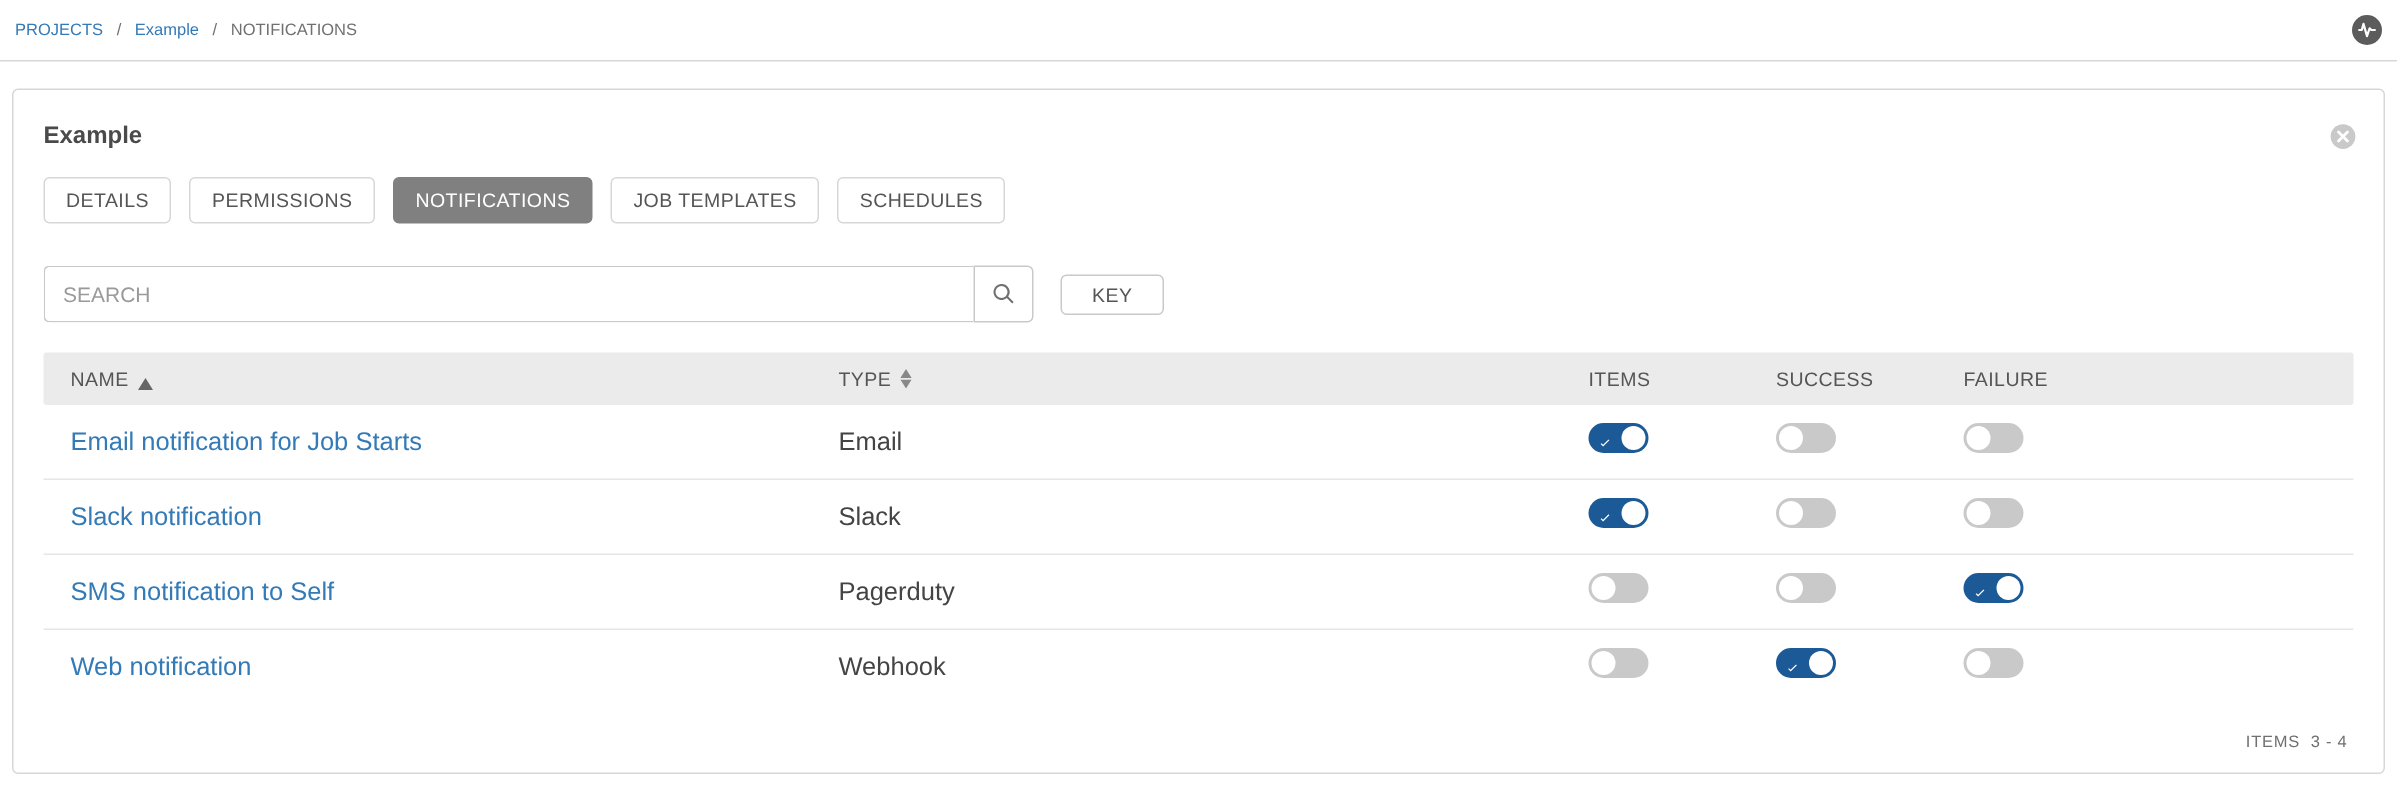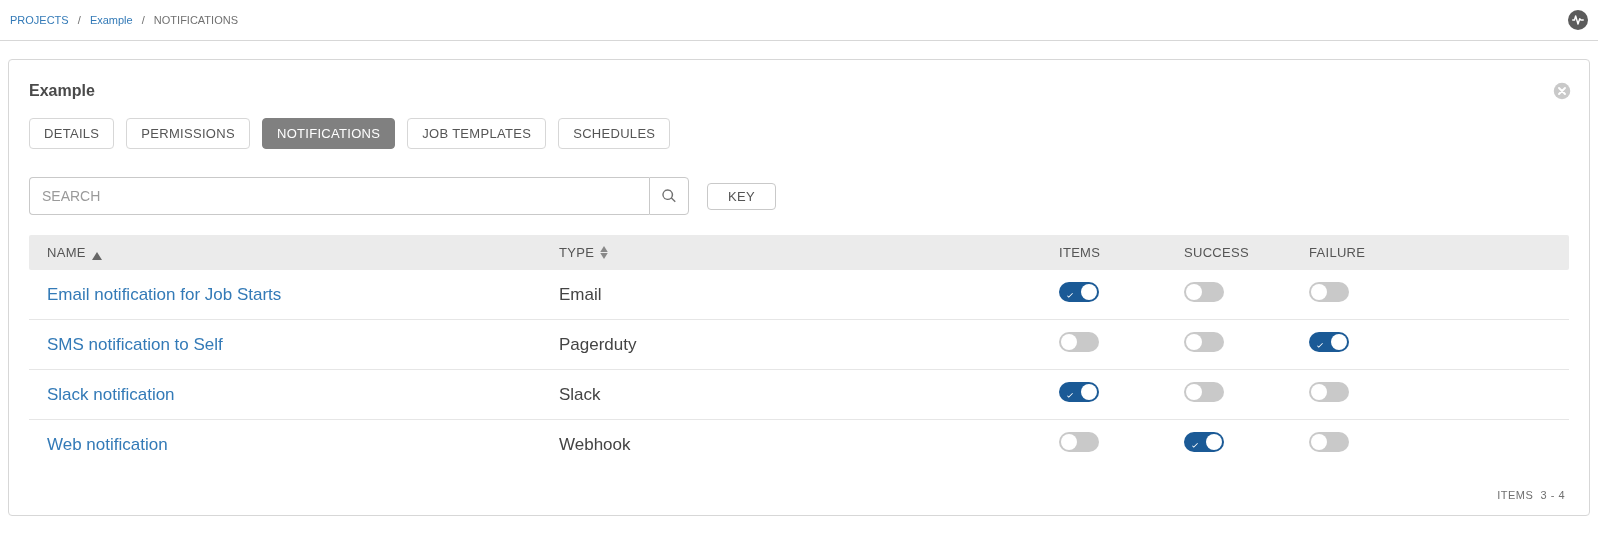--- a/index.html
+++ b/index.html
@@ -189,42 +189,42 @@
           </div>
           <div class="col-type type">Email</div>
           <div class="col-toggle"><div class="toggle on"><div class="knob"></div><div class="check"><svg viewBox="0 0 24 24">
                   <path d="M9 16l-4-4 1.4-1.4L9 13.2l8.6-8.6L19 6z"></path>
                 </svg></div></div></div>
           <div class="col-toggle"><div class="toggle off"><div class="knob"></div></div></div>
           <div class="col-toggle col-failure"><div class="toggle off"><div class="knob"></div></div></div>
         </div>
         <div class="row">
           <div class="col-name">
-            <span class="name">SMS notification to Self</span>
-          </div>
-          <div class="col-type type">Pagerduty</div>
-          <div class="col-toggle"><div class="toggle off"><div class="knob"></div></div></div>
-          <div class="col-toggle"><div class="toggle off"><div class="knob"></div></div></div>
-          <div class="col-toggle col-failure"><div class="toggle on"><div class="knob"></div><div class="check"><svg viewBox="0 0 24 24">
-                  <path d="M9 16l-4-4 1.4-1.4L9 13.2l8.6-8.6L19 6z"></path>
-                </svg></div></div></div>
-        </div>
-        <div class="row">
-          <div class="col-name">
             <span class="name">Slack notification</span>
           </div>
           <div class="col-type type">Slack</div>
           <div class="col-toggle"><div class="toggle on"><div class="knob"></div><div class="check"><svg viewBox="0 0 24 24">
                   <path d="M9 16l-4-4 1.4-1.4L9 13.2l8.6-8.6L19 6z"></path>
                 </svg></div></div></div>
           <div class="col-toggle"><div class="toggle off"><div class="knob"></div></div></div>
           <div class="col-toggle col-failure"><div class="toggle off"><div class="knob"></div></div></div>
         </div>
         <div class="row">
           <div class="col-name">
+            <span class="name">SMS notification to Self</span>
+          </div>
+          <div class="col-type type">Pagerduty</div>
+          <div class="col-toggle"><div class="toggle off"><div class="knob"></div></div></div>
+          <div class="col-toggle"><div class="toggle off"><div class="knob"></div></div></div>
+          <div class="col-toggle col-failure"><div class="toggle on"><div class="knob"></div><div class="check"><svg viewBox="0 0 24 24">
+                  <path d="M9 16l-4-4 1.4-1.4L9 13.2l8.6-8.6L19 6z"></path>
+                </svg></div></div></div>
+        </div>
+        <div class="row">
+          <div class="col-name">
             <span class="name">Web notification</span>
           </div>
           <div class="col-type type">Webhook</div>
           <div class="col-toggle"><div class="toggle off"><div class="knob"></div></div></div>
           <div class="col-toggle"><div class="toggle on"><div class="knob"></div><div class="check"><svg viewBox="0 0 24 24">
                   <path d="M9 16l-4-4 1.4-1.4L9 13.2l8.6-8.6L19 6z"></path>
                 </svg></div></div></div>
           <div class="col-toggle col-failure"><div class="toggle off"><div class="knob"></div></div></div>
         </div>
       </div>

